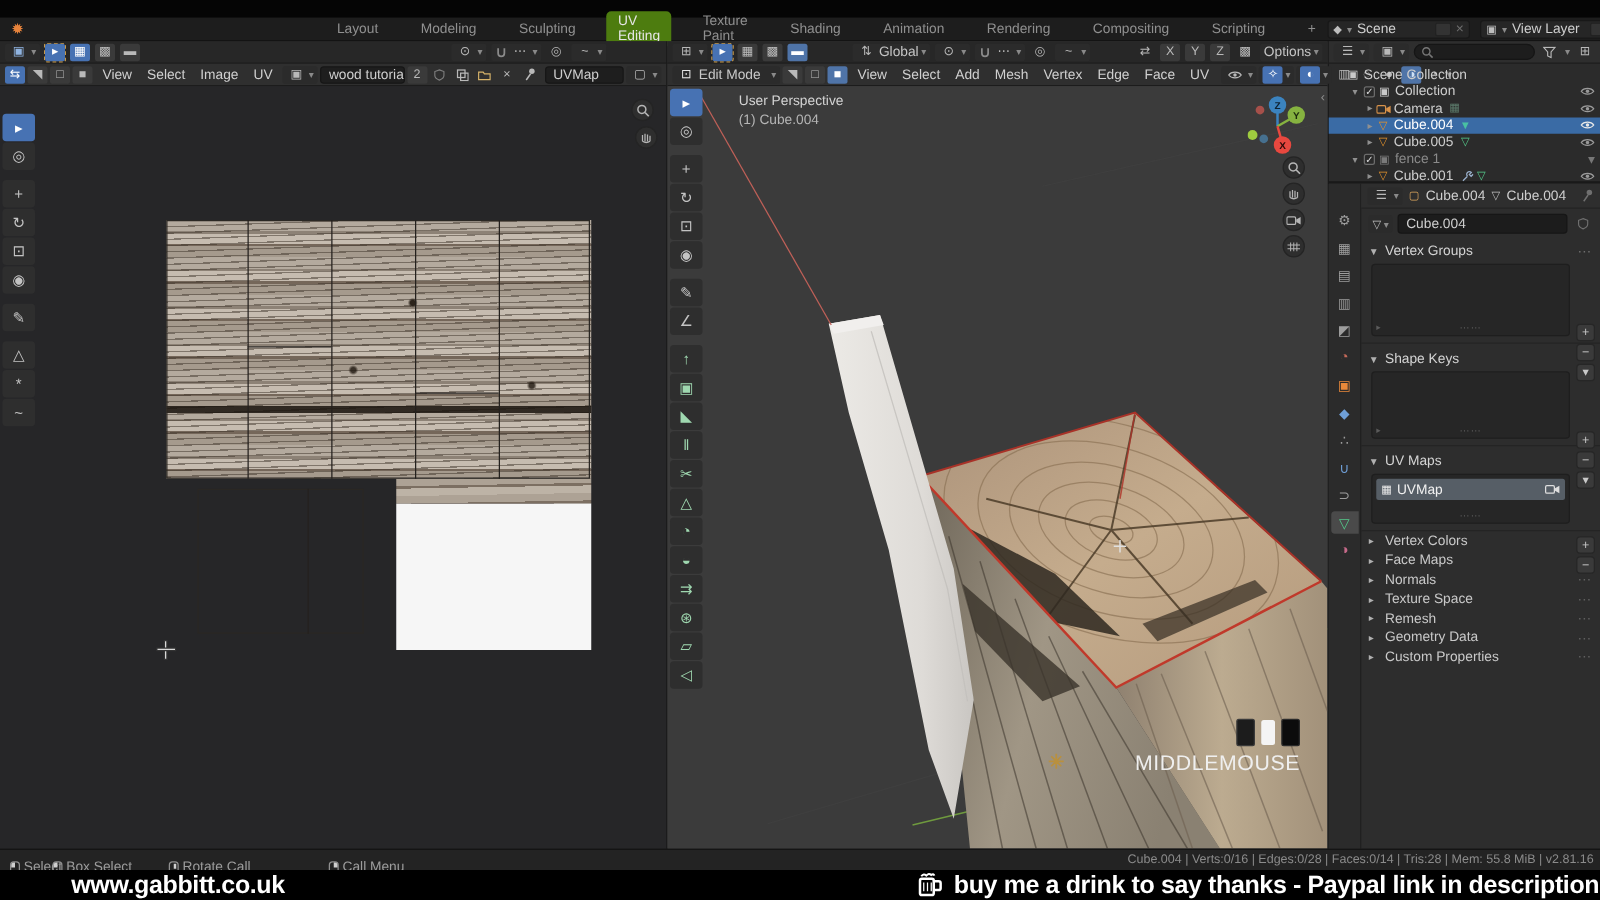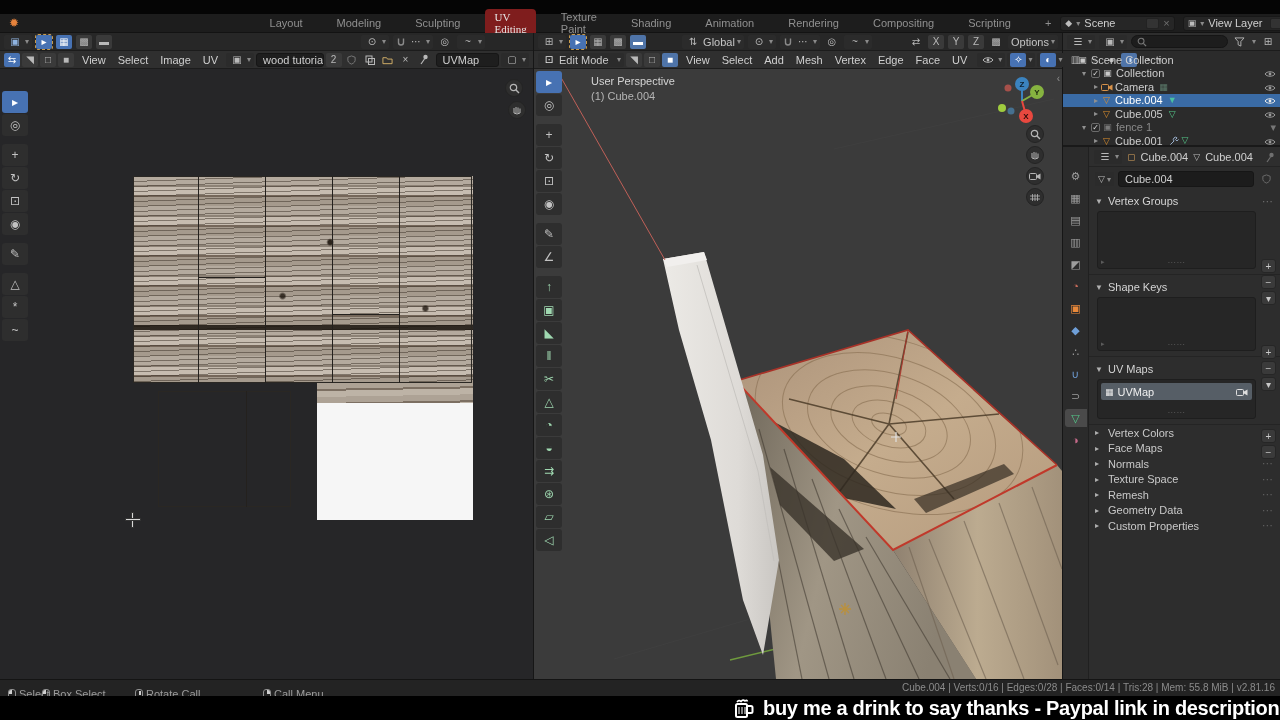--- a/index.html
+++ b/index.html
@@ -7,21 +7,21 @@
   #stage{position:relative;width:1280px;height:720px;background:#000;overflow:hidden;font-size:11px;color:#c9c9c9;}
   .row{display:flex;align-items:center;}
 
   
   #topstrip{position:absolute;left:0;top:0;width:1280px;height:14px;background:#050505;}
   #topbar{position:absolute;left:0;top:14px;width:1280px;height:19px;background:#1d1d1d;display:flex;align-items:center;border-bottom:1px solid #131313;}
   #menu-left{display:flex;align-items:center;gap:2px;padding-left:6px;}
   .menu-item{padding:2px 7px;color:#d2d2d2;border-radius:3px;margin-top:32px;}
   #tabs{display:flex;align-items:center;margin-left:24px;gap:16px;}
   .tab{padding:2px 9px;color:#909090;border-radius:4px 4px 0 0;}
-  .tab.active{background:#7f1d1d;color:#e6e6e6;font-family:Liberation Serif, serif;}
+  .tab.active{background:#4d7c0f;color:#e6e6e6;}
   #topbar-right{margin-left:auto;display:flex;align-items:center;gap:8px;padding-right:8px;}
   .idblock{display:flex;align-items:center;background:#262626;border:1px solid #181818;border-radius:3px;height:15px;padding:0 4px;gap:4px;color:#cfcfcf;}
   .chip{display:inline-block;width:13px;height:11px;background:#333;border-radius:2px;border:1px solid #222;}
   .dim{color:#6f6f6f;}
   .chev{color:#8a8a8a;font-size:8px;}
 
   
   #main{position:absolute;left:0;top:33px;width:1280px;height:646px;display:flex;}
   .editor{position:relative;height:100%;}
   .hdr{height:18px;background:#272727;border-bottom:1px solid #1c1c1c;display:flex;align-items:center;padding:0 4px;gap:4px;color:#c5c5c5;}
@@ -611,20 +611,28 @@
                 <use href="#sym-cam"></use>
               </svg>
             </div>
           <div class="round-btn" style="position:static;">
               <svg class="ic" width="12" height="9">
                 <use href="#sym-grid"></use>
               </svg>
             </div>
         </div>
 
+        <div id="screencast">
+          <div class="btns">
+            <div class="sq l"></div>
+            <div class="sq m"></div>
+            <div class="sq r"></div>
+          </div>
+          <div class="lbl">MIDDLEMOUSE</div>
+        </div>
       </div>
     </div>
 
     <div id="rightcol">
       <div id="outliner">
         <div class="hdr">
           <span class="dd">
               <span class="ibtn">☰</span>
               <span class="chev">▾</span>
             </span>
@@ -876,20 +884,23 @@
           <span class="mouse right">
             <i></i>
           </span>
           <span>Call Menu</span>
         </span>
       </div>
     <div id="stats">Cube.004 | Verts:0/16 | Edges:0/28 | Faces:0/14 | Tris:28 | Mem: 55.8 MiB | v2.81.16</div>
   </div>
 
   <div id="banner">
+      <div class="bitem" style="left: 57px;">
+        <span>www.gabbitt.co.uk</span>
+      </div>
       <div class="bitem" style="left: 733px;">
         <span><svg class="ic" width="22" height="22" style="color:#fff">
             <use href="#sym-mug"></use>
           </svg></span>
         <span>buy me a drink to say thanks - Paypal link in description</span>
       </div>
     </div>
 </div>
 
 </body></html>

